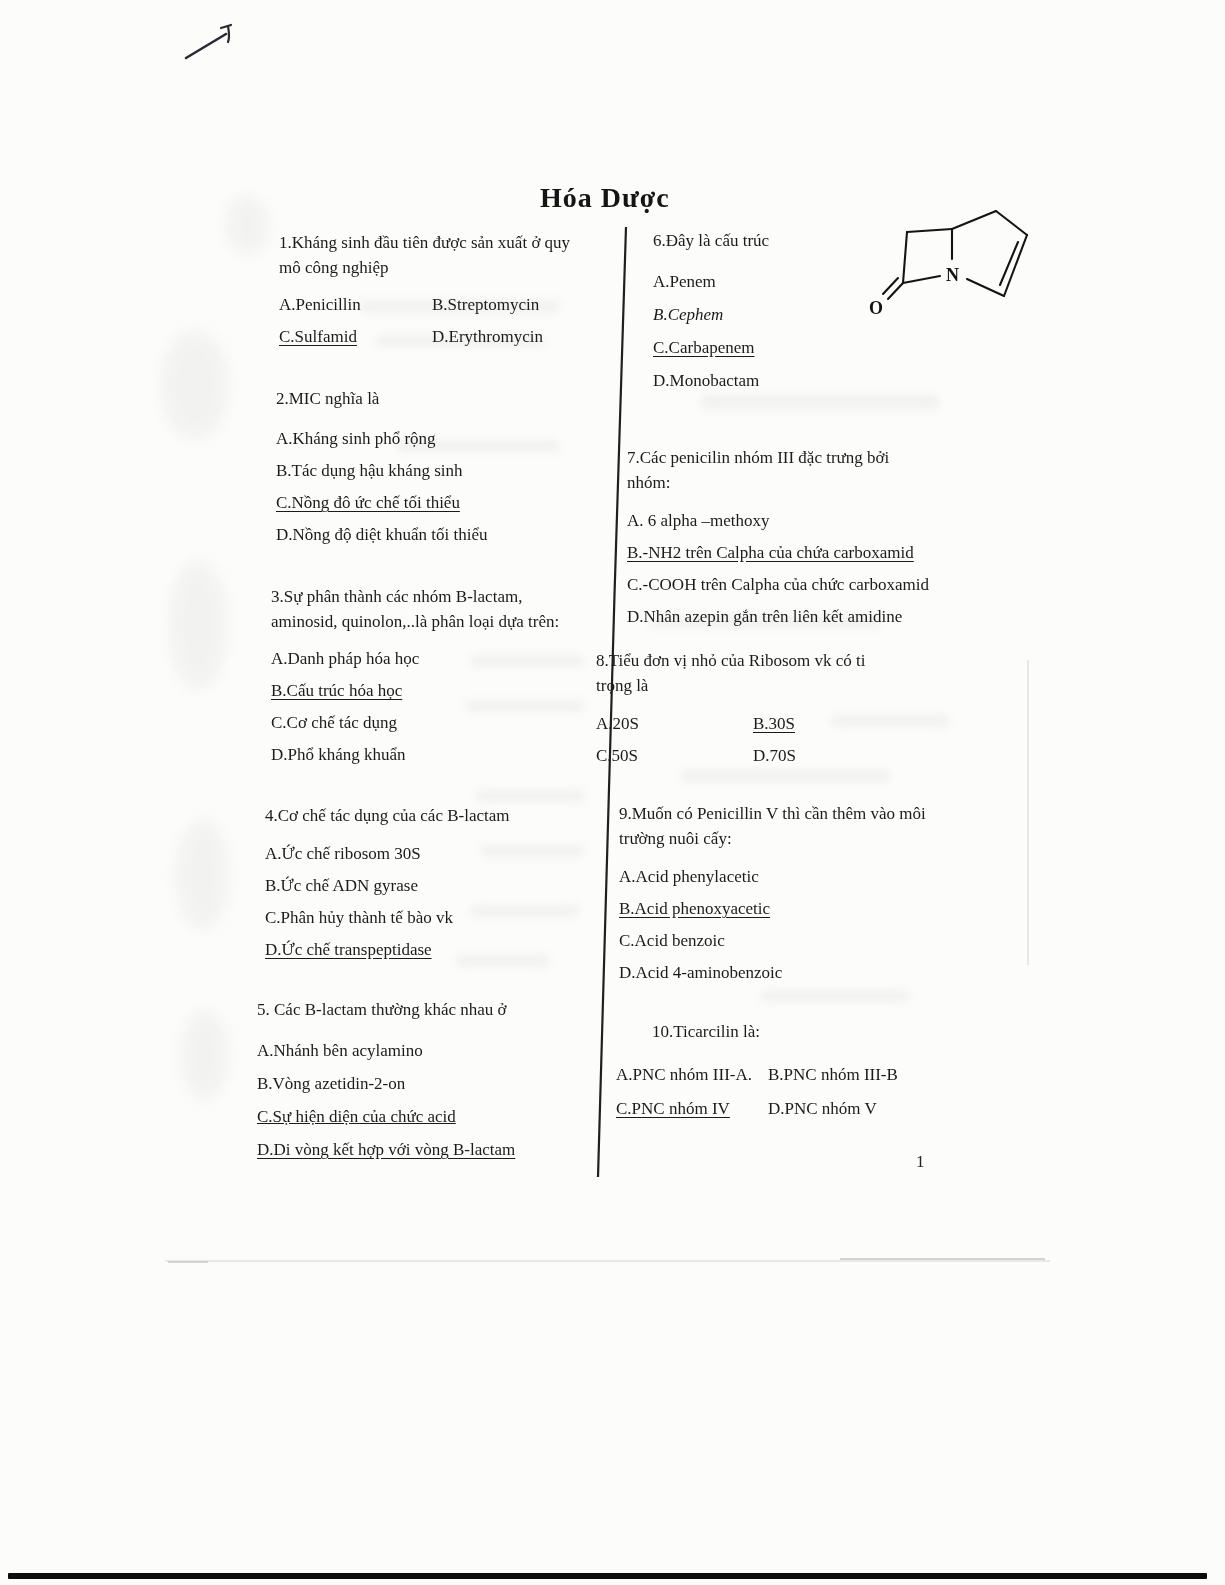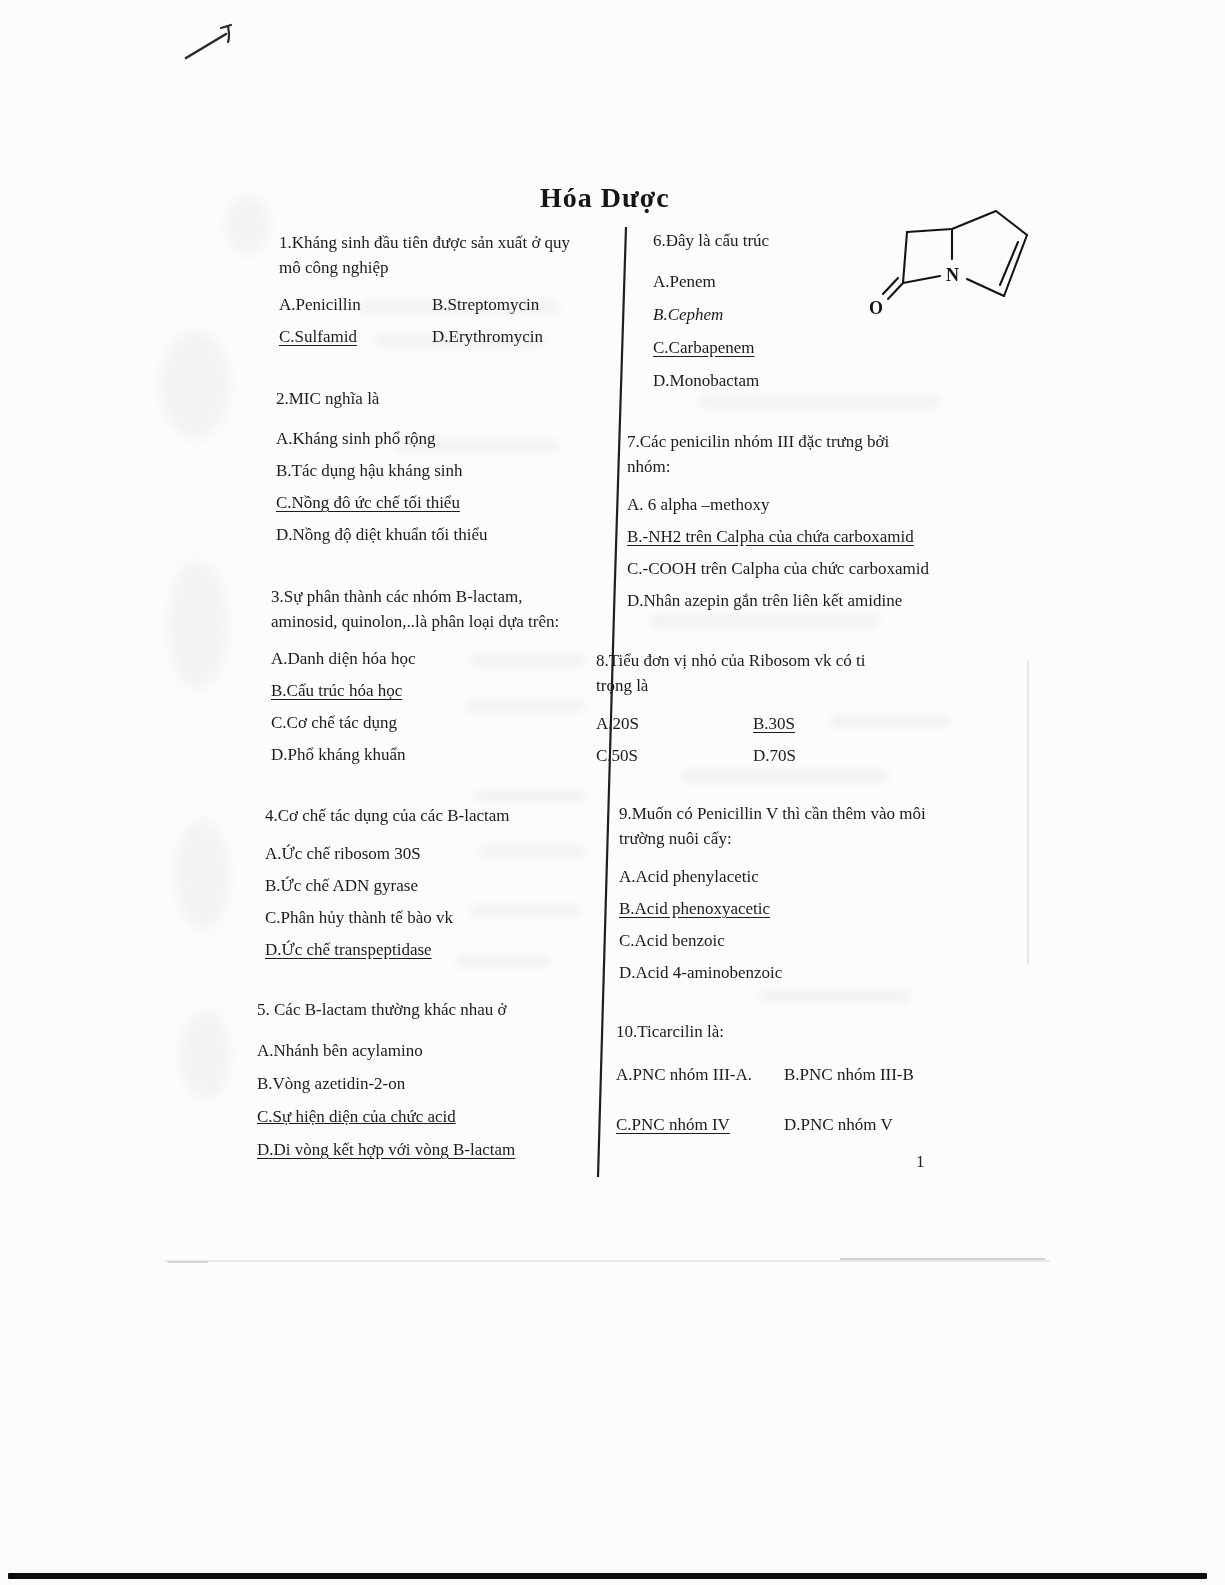--- a/index.html
+++ b/index.html
@@ -135,21 +135,21 @@
       <div class="opt">D.Nồng độ diệt khuẩn tối thiểu</div>
     </div>
   </div>
 
   <div class="q" style="left:271px;top:584px;">
     <div class="q-head" style="margin-bottom:9px;">
       <div>3.Sự phân thành các nhóm B-lactam,</div>
       <div>aminosid, quinolon,..là phân loại dựa trên:</div>
     </div>
     <div class="opts">
-      <div class="opt">A.Danh diện hóa học</div>
+      <div class="opt">A.Danh pháp hóa học</div>
       <div class="opt u">B.Cấu trúc hóa học</div>
       <div class="opt">C.Cơ chế tác dụng</div>
       <div class="opt">D.Phổ kháng khuẩn</div>
     </div>
   </div>
 
   <div class="q" style="left:265px;top:803px;">
     <div class="q-head" style="margin-bottom:10px;">
       <div>4.Cơ chế tác dụng của các B-lactam</div>
     </div>
@@ -179,21 +179,21 @@
     </div>
     <div class="opts">
       <div class="opt" style="height:33px;line-height:33px;">A.Penem</div>
       <div class="opt" style="height:33px;line-height:33px;font-style:italic;">B.Cephem</div>
       <div class="opt u" style="height:33px;line-height:33px;">C.Carbapenem</div>
       <div class="opt" style="height:33px;line-height:33px;">D.Monobactam</div>
     </div>
   </div>
 
   <div class="q" style="left:627px;top:429px;">
-    <div class="q-head" style="margin-bottom:10px;">
+    <div class="q-head" style="margin-bottom:10px;margin-top:16px;">
       <div>7.Các penicilin  nhóm III đặc trưng  bởi</div>
       <div>nhóm:</div>
     </div>
     <div class="opts">
       <div class="opt">A. 6 alpha –methoxy</div>
       <div class="opt u">B.-NH2 trên Calpha của chứa carboxamid</div>
       <div class="opt">C.-COOH trên Calpha của chức carboxamid</div>
       <div class="opt">D.Nhân azepin gắn trên liên kết amidine</div>
     </div>
   </div>
@@ -218,24 +218,24 @@
     </div>
     <div class="opts">
       <div class="opt">A.Acid phenylacetic</div>
       <div class="opt u">B.Acid phenoxyacetic</div>
       <div class="opt">C.Acid benzoic</div>
       <div class="opt">D.Acid 4-aminobenzoic</div>
     </div>
   </div>
 
   <div class="q" style="left:616px;top:1019px;">
-    <div class="q-head" style="margin-bottom:14px;">
+    <div class="q-head" style="margin-bottom:14px;margin-left:36px;">
       <div>10.Ticarcilin là:</div>
     </div>
-    <div class="opts opts-grid" style="grid-template-columns:152px auto;gap:16px;">
+    <div class="opts opts-grid" style="grid-template-columns:152px auto;">
       <div class="opt" style="height:34px;line-height:34px;">A.PNC nhóm III-A.</div>
       <div class="opt" style="height:34px;line-height:34px;">B.PNC nhóm III-B</div>
       <div class="opt u" style="height:34px;line-height:34px;">C.PNC nhóm IV</div>
       <div class="opt" style="height:34px;line-height:34px;">D.PNC nhóm V</div>
     </div>
   </div>
 
   <div class="pagenum">1</div>
 
   <div class="bottom-bar"></div>

